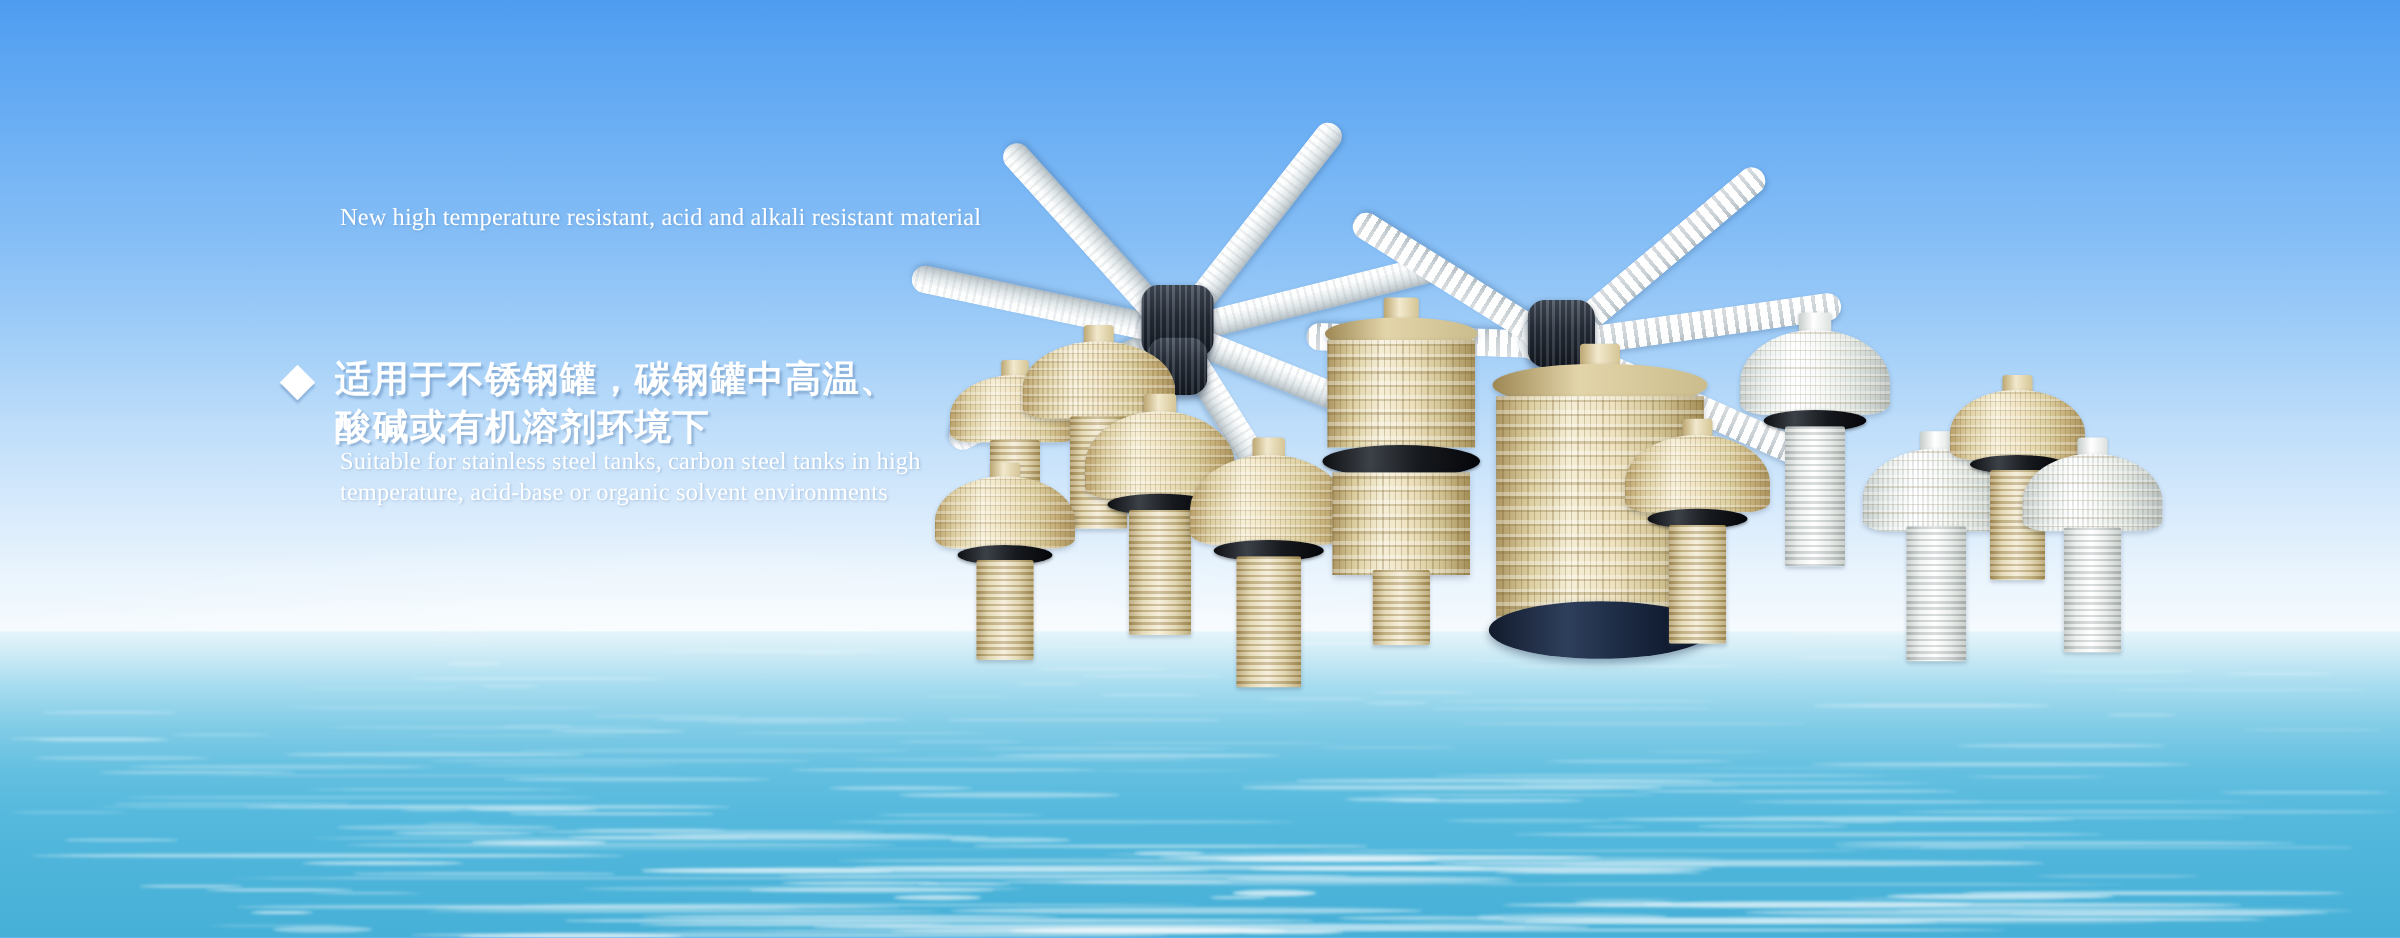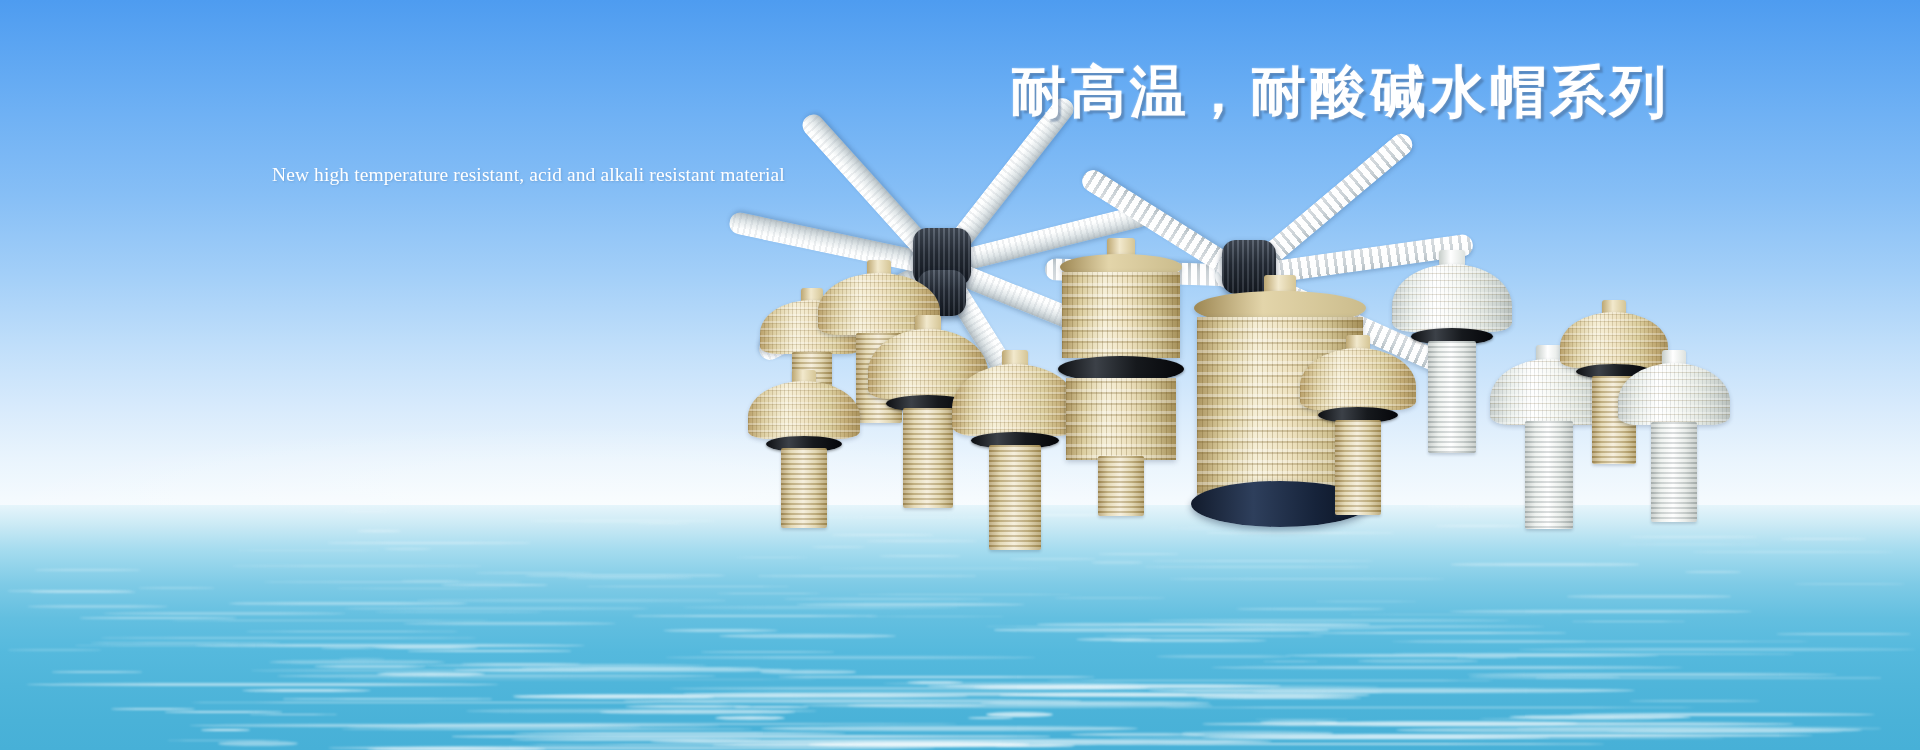--- a/index.html
+++ b/index.html
@@ -580,26 +580,32 @@
     <div class="prod" style="left:918px; top:230px; width:112px; height:220px;">
       <div class="nub white" style="top:0; width:24px; height:15px;"></div>
       <div class="cap-cone white" style="position:absolute; left:0; top:13px; width:112px; height:62px;">
           <div class="tiers"></div>
         </div>
       <div class="stem white" style="top:72px; width:46px; height:100px;"></div>
     </div>
 
   </div>
 
-  <div class="headline">耐高温，耐酸碱水帽系列</div>
 
   <div class="bullets">
 
     <div class="bullet">
       <div class="b-en" style="white-space: pre-line;">New high temperature resistant, acid and alkali resistant material</div>
     </div>
 
     <div class="bullet">
+      <div class="b-head">
+        <div class="diamond"></div>
+        <div class="b-cn" style="white-space: pre-line;">适用于不锈钢罐，碳钢罐中高温、
+酸碱或有机溶剂环境下</div>
+      </div>
+      <div class="b-en" style="white-space: pre-line;">Suitable for stainless steel tanks, carbon steel tanks in high
+temperature, acid-base or organic solvent environments</div>
     </div>
 
   </div>
 
 </div>
 
 </body></html>

